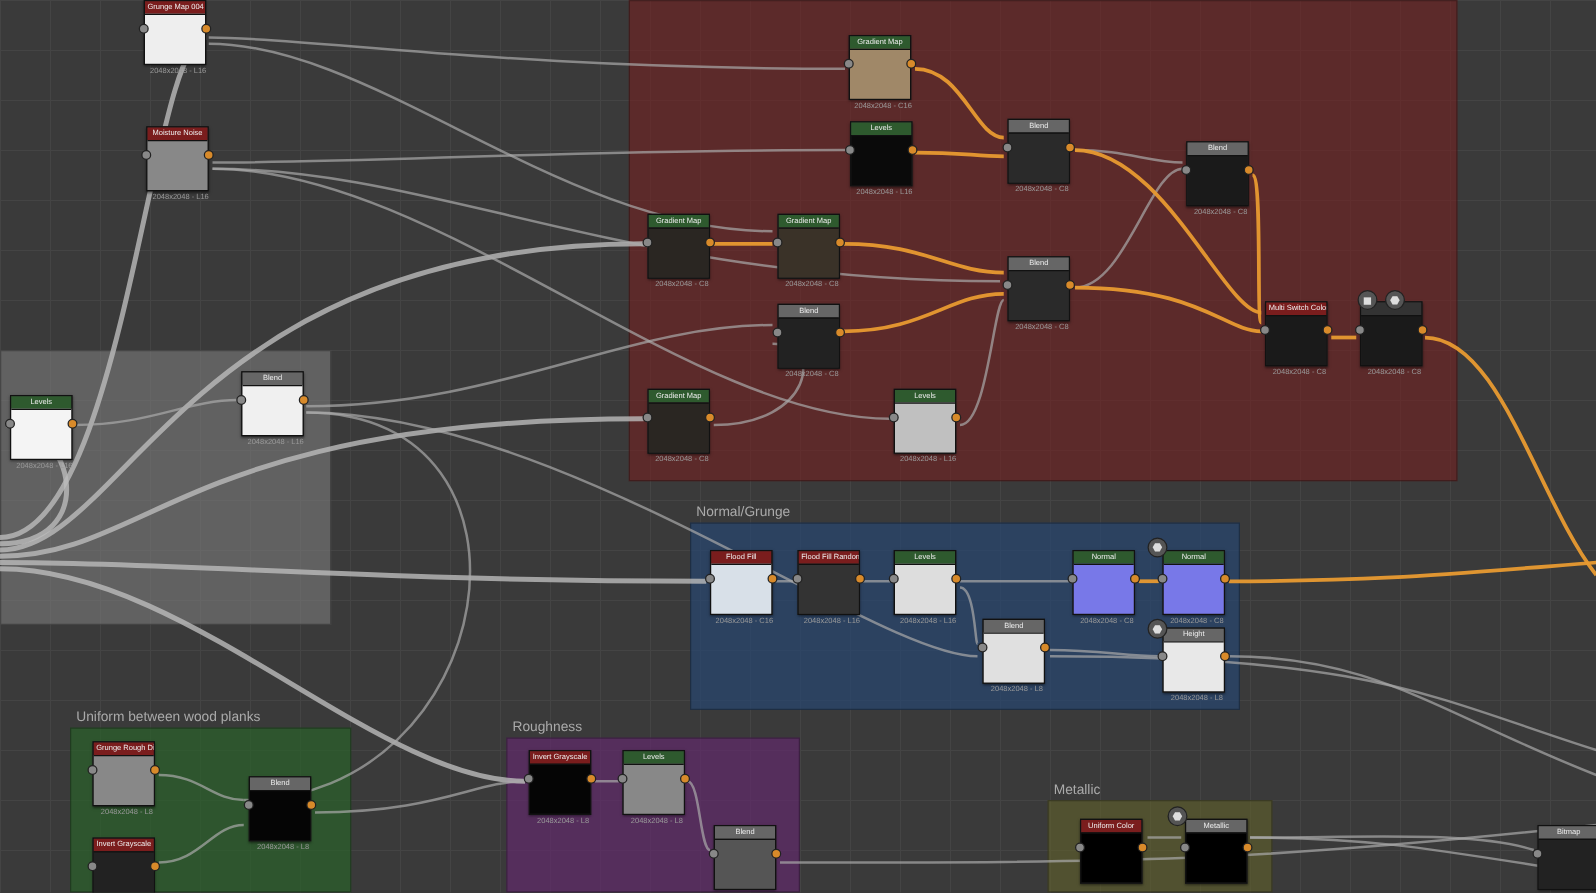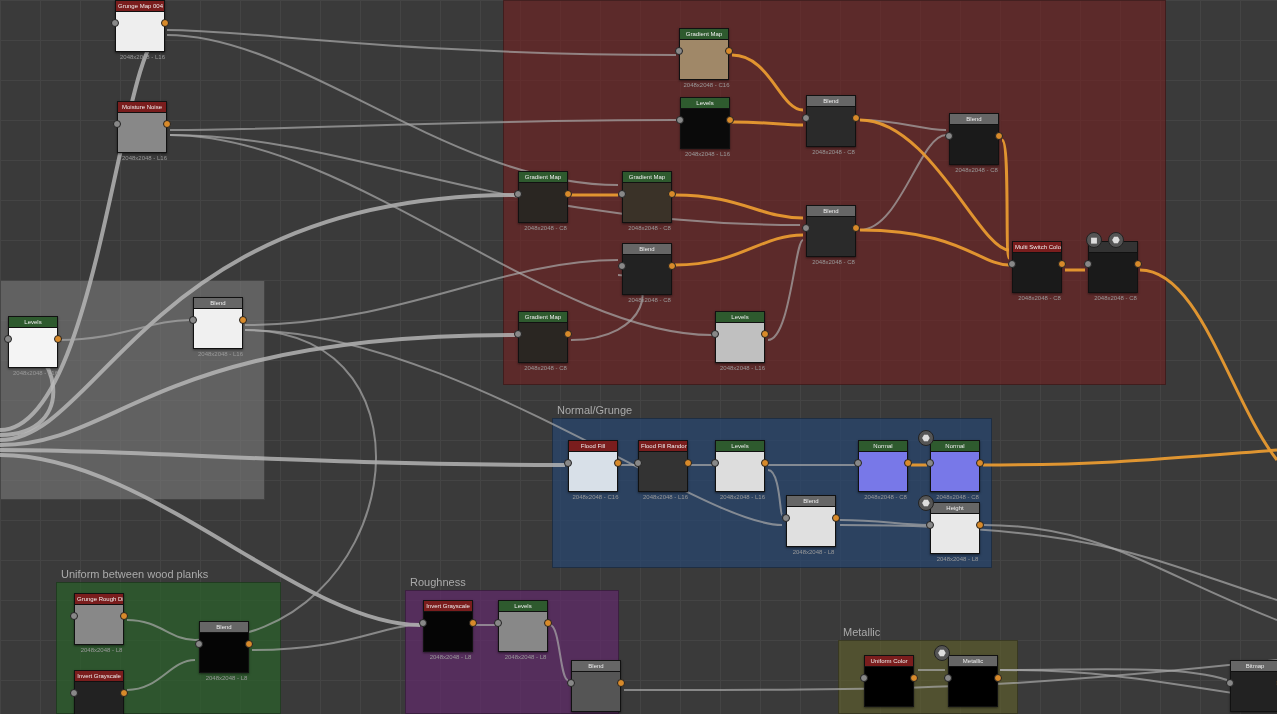--- a/index.html
+++ b/index.html
@@ -102,21 +102,21 @@
 <body>
 
 <div class="frame" style="left:503px;top:0;width:663px;height:385px;background:rgba(120,30,30,0.55);"></div>
 <div class="frame" style="left:0;top:280px;width:265px;height:220px;background:rgba(130,130,130,0.55);"></div>
 <div class="frame" style="left:552px;top:418px;width:440px;height:150px;background:rgba(40,70,110,0.75);">
   <div class="frame-label">Normal/Grunge</div>
 </div>
 <div class="frame" style="left:56px;top:582px;width:225px;height:132px;background:rgba(40,100,40,0.65);">
   <div class="frame-label">Uniform between wood planks</div>
 </div>
-<div class="frame" style="left:405px;top:590px;width:214px;height:124px;background:rgba(100,40,110,0.65);">
+<div class="frame" style="left:405px;top:590px;width:235px;height:124px;background:rgba(100,40,110,0.65);">
   <div class="frame-label">Roughness</div>
 </div>
 <div class="frame" style="left:838px;top:640px;width:180px;height:74px;background:rgba(100,100,40,0.55);">
   <div class="frame-label">Metallic</div>
 </div>
 
 <svg class="wires">
 
   <path class="wire thick" d="M 0 430 C 100 430 120 30 165 30"></path>
   <path class="wire thick" d="M 0 440 C 100 440 150 195 515 195"></path>

